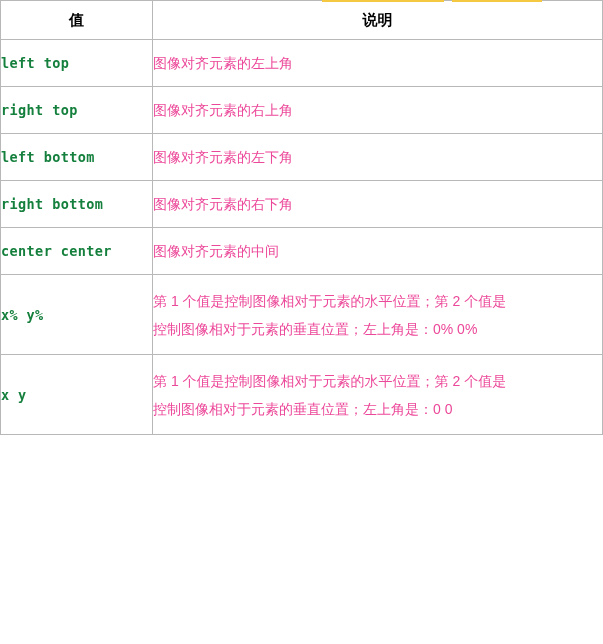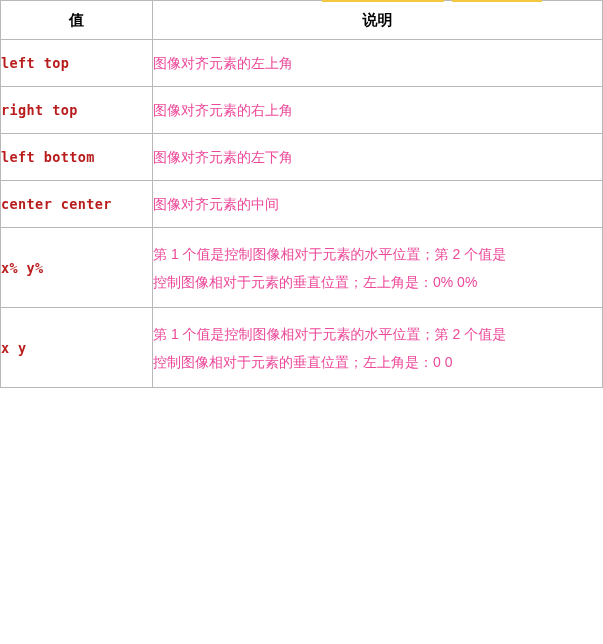--- a/index.html
+++ b/index.html
@@ -43,21 +43,21 @@
     color: #000;
   }
   .cell-value {
     height: 46px;
     padding: 0 10px;
     font-family: "DejaVu Sans Mono", monospace;
     font-size: 13.5px;
     font-weight: bold;
     letter-spacing: 0.4px;
     white-space: nowrap;
-    color: #b91c1c;
+    color: #15803d;
   }
   .cell-desc {
     height: 46px;
     padding: 0 12px;
     font-size: 14px;
     font-family: "Liberation Sans", sans-serif;
     color: #ec4899;
     line-height: 1.45;
   }
   tr.tall .cell-value,
@@ -110,20 +110,26 @@
             <span class="desc-line">图像对齐元素的右上角</span>
           </td>
         </tr>
         <tr>
           <td class="cell-value">left bottom</td>
           <td class="cell-desc">
             <span class="desc-line">图像对齐元素的左下角</span>
           </td>
         </tr>
         <tr>
+          <td class="cell-value">right bottom</td>
+          <td class="cell-desc">
+            <span class="desc-line">图像对齐元素的右下角</span>
+          </td>
+        </tr>
+        <tr>
           <td class="cell-value">center center</td>
           <td class="cell-desc">
             <span class="desc-line">图像对齐元素的中间</span>
           </td>
         </tr>
         <tr class="tall">
           <td class="cell-value">x% y%</td>
           <td class="cell-desc">
             <span class="desc-line">第 1 个值是控制图像相对于元素的水平位置；第 2 个值是</span>
             <span class="desc-line">控制图像相对于元素的垂直位置；左上角是：0% 0%</span>

